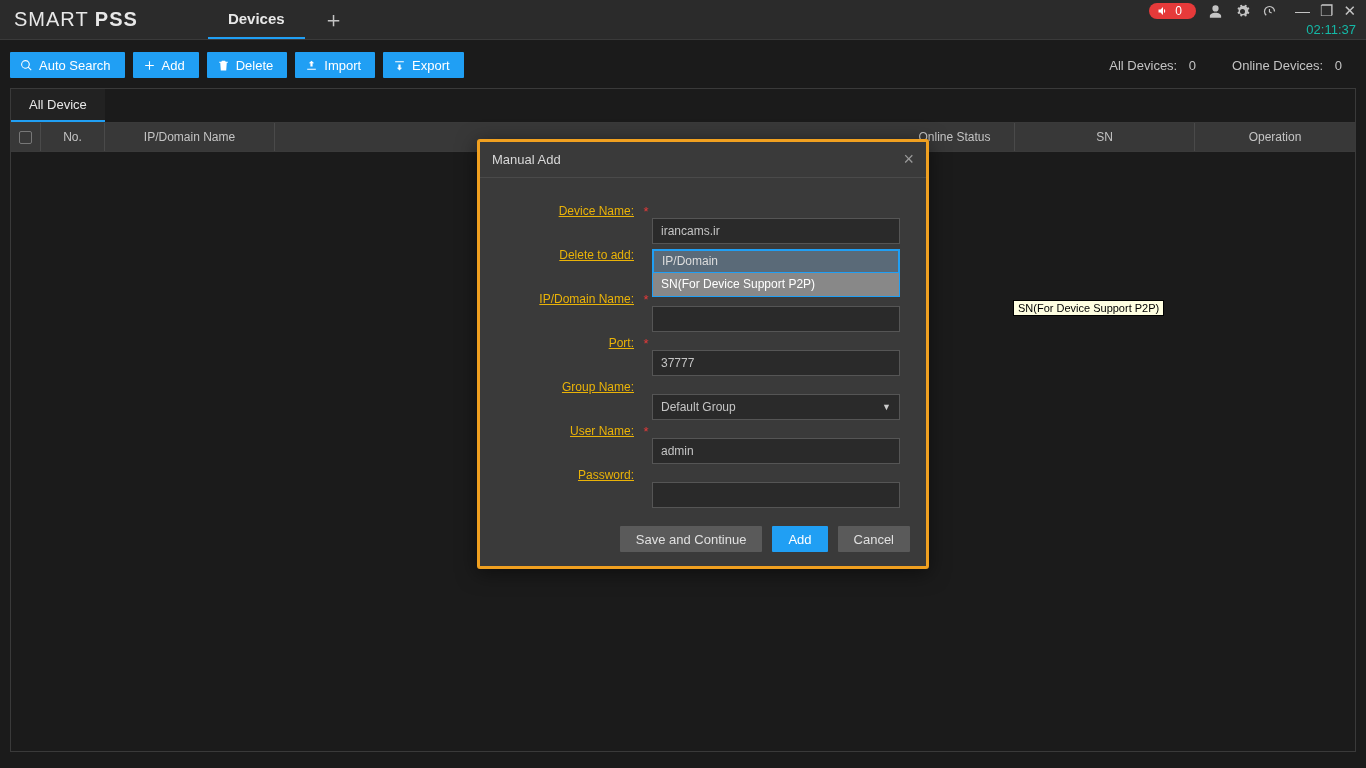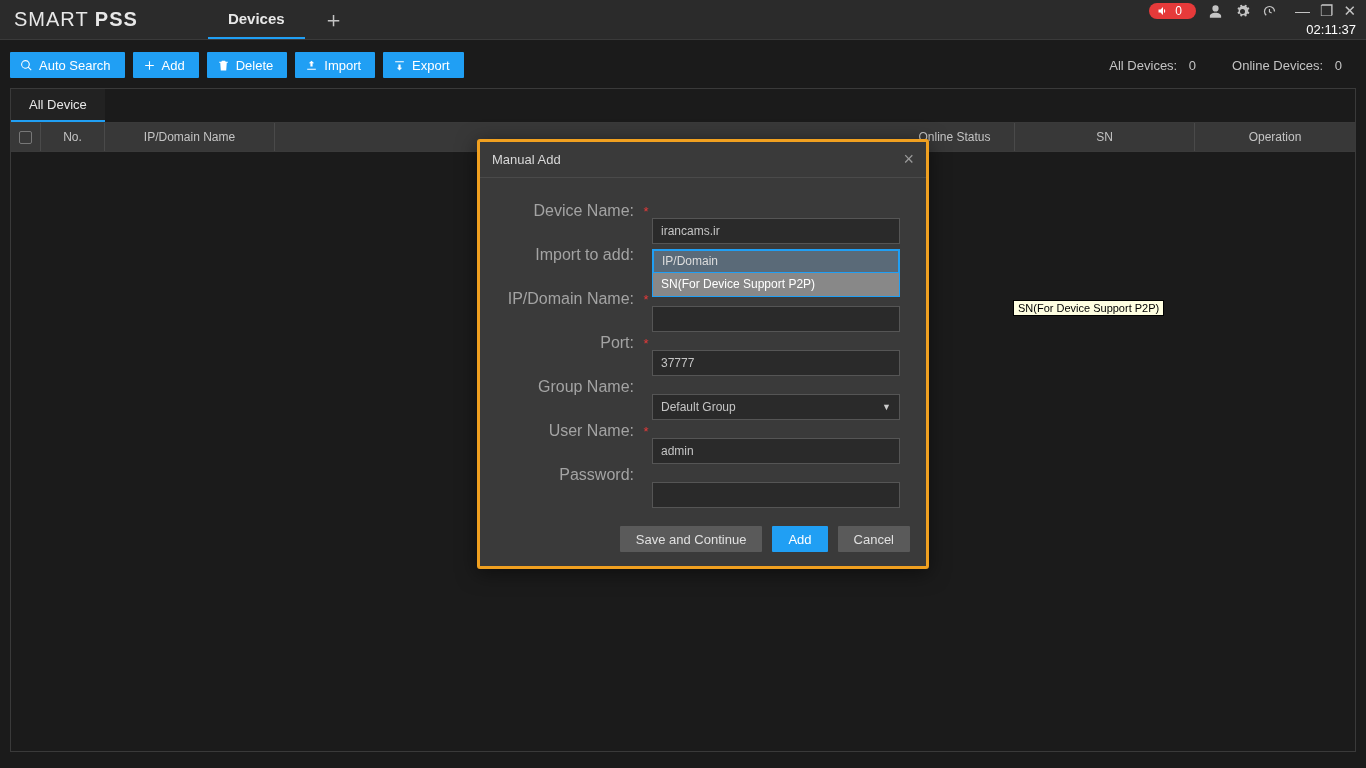--- a/index.html
+++ b/index.html
@@ -12,21 +12,21 @@
   .tabs { display:flex; margin-left:70px; height:100%; align-items:center; }
   .tab { color:#e8e8e8; font-size:15px; font-weight:600; padding:0 20px; height:100%; display:flex; align-items:center; border-bottom:2px solid #209ff4; }
   .tab-plus { color:#c4c4c4; font-size:22px; margin-left:18px; cursor:pointer; }
   .tb-right { position:absolute; right:10px; top:0; height:100%; display:flex; flex-direction:column; align-items:flex-end; justify-content:center; gap:2px;}
   .tb-row1 { display:flex; align-items:center; gap:12px; }
   .badge { background:#e63a3a; border-radius:11px; padding:1px 14px 1px 8px; display:flex; align-items:center; gap:6px; font-size:12px; color:#fff;}
   .badge svg{width:12px;height:12px;fill:#fff;}
   .tb-icon { width:15px; height:15px; fill:#c4c4c4; cursor:pointer;}
   .win-ctrl { display:flex; gap:10px; margin-left:6px;}
   .win-ctrl span{font-size:15px;color:#c4c4c4;cursor:pointer;}
-  .clock { font-size:13px; color:#ffffff; }
+  .clock { font-size:13px; color:#14b8a6; }
 
   
   .toolbar { height:34px; margin:8px 10px 6px 10px; display:flex; align-items:center; gap:8px; }
   .btn { background:#209ff4; color:#fff; border:none; height:26px; padding:0 14px 0 10px; font-size:13px; display:flex; align-items:center; gap:6px; cursor:pointer; border-radius:1px;text-align:right;}
   .btn svg{width:13px;height:13px;fill:#fff;}
   .toolbar-right { margin-left:auto; display:flex; gap:36px; font-size:13px; color:#c4c4c4; padding-right:14px;}
   .toolbar-right span.num{margin-left:8px;}
 
   
   .table-wrap { margin:0 10px; }
@@ -45,21 +45,21 @@
   .chkbox{width:13px;height:13px;border:1px solid #777;border-radius:2px;}
   .sort-arrow{font-size:9px;color:#ddd;}
   .tbody{height:600px;border:1px solid #3a3a3a;border-top:none;background:#1b1b1b;}
 
   
   .modal { position:absolute; left:477px; top:139px; width:452px; background:#3a3a3a; border:3px solid #f0a020; border-radius:3px; box-shadow:0 4px 20px rgba(0,0,0,.5);}
   .modal-head { height:36px; display:flex; align-items:center; padding:0 12px; color:#d8d8d8; font-size:13px; border-bottom:1px solid #4a4a4a;}
   .modal-close { margin-left:auto; font-size:18px; color:#999; cursor:pointer;}
   .modal-body { padding:18px 26px 14px 10px; }
   .frow { display:flex; align-items:center; height:30px; margin-bottom:14px; position:relative;}
-  .flabel { width:150px; text-align:right; font-size:16px; color:#a3a3a3; padding-right:6px;}
+  .flabel { width:150px; text-align:right; font-size:12px; color:#eab308; padding-right:6px;text-decoration:underline;}
   .req { color:#e63a3a; width:12px; text-align:center; font-size:13px;}
   .req.hidden{visibility:hidden;}
   .fld { flex:1; position:relative;}
   input.finput, .fselect { width:100%; height:26px; background:#2a2a2a; border:1px solid #555; color:#c4c4c4; font-size:12px; padding:0 8px;margin-top:39px; }
   .fselect { display:flex; align-items:center; justify-content:space-between; cursor:pointer; border:1px solid #209ff4;}
   .fselect.plain{border:1px solid #555;}
   .caret{font-size:9px;color:#ccc;}
   .dropdown { position:absolute; top:26px; left:0; right:0; background:#3a3a3a; border:1px solid #209ff4; z-index:10;}
   .dd-item{height:23px;display:flex;align-items:center;padding:0 8px;font-size:12px;color:#ddd;cursor:pointer;}
   .dd-item.sel{background:#5a6a78;border:1px solid #209ff4;}
@@ -176,21 +176,21 @@
   </div>
   <div class="modal-body">
 
     <div class="frow">
       <div class="flabel">Device Name:</div>
       <div class="req">*</div>
       <div class="fld"><input class="finput" value="irancams.ir" style=""></div>
     </div>
 
     <div class="frow">
-      <div class="flabel">Import to add:</div>
+      <div class="flabel">Delete to add:</div>
       <div class="req hidden">*</div>
       <div class="fld">
         <div class="fselect">
           <span>IP/Domain</span>
           <span class="caret">▼</span>
         </div>
         <div class="dropdown">
           <div class="dd-item sel">IP/Domain</div>
           <div class="dd-item hov">SN(For Device Support P2P)</div>
           <div class="tooltip">SN(For Device Support P2P)</div>

